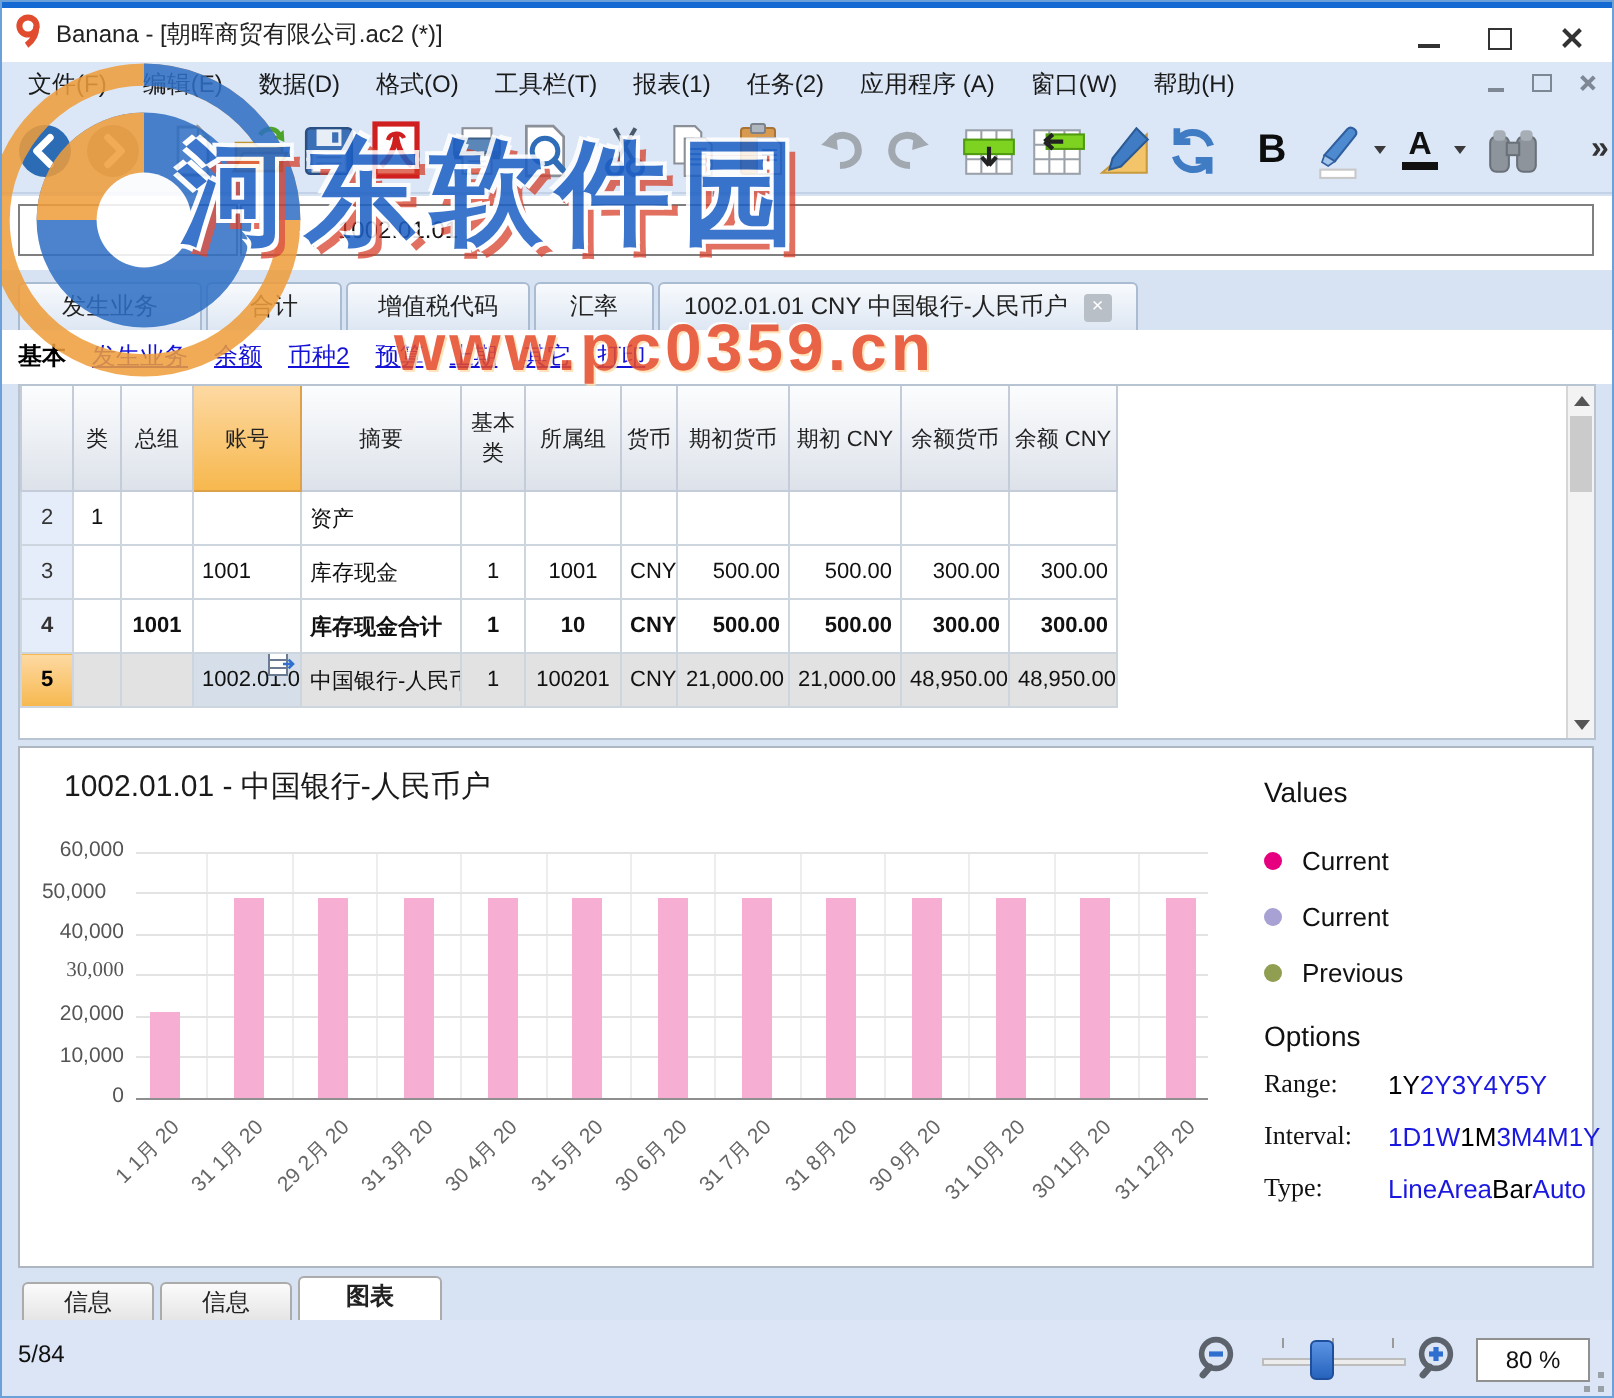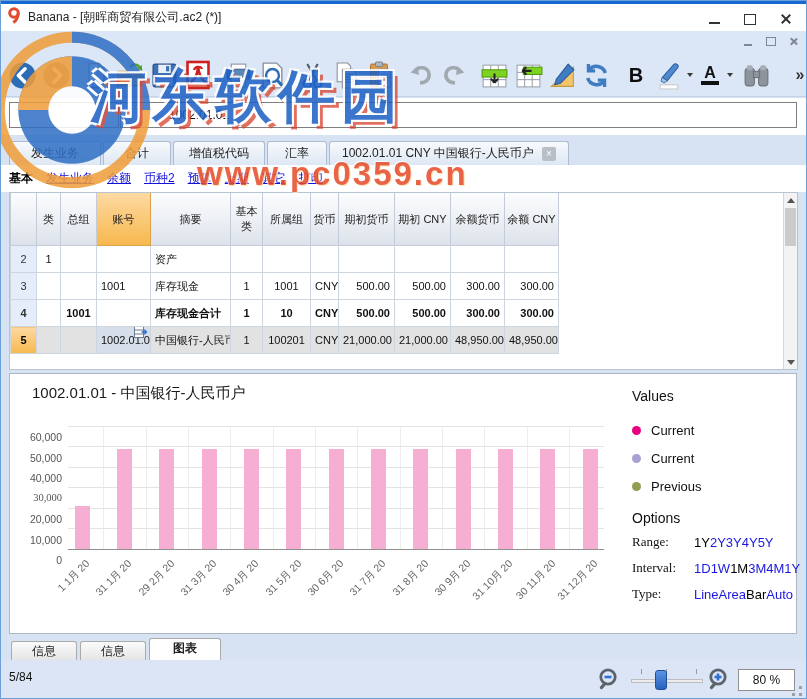--- a/index.html
+++ b/index.html
@@ -80,21 +80,21 @@
   .sb-thumb{position:absolute;top:15px;left:1px;right:1px;height:38px;background:#cbcbcb;}
 
   
   .chart-panel{position:absolute;left:8px;right:9px;top:372px;height:261px;background:#fff;border:1px solid #aeb6c2;box-sizing:border-box;}
   .chart-title{position:absolute;left:22px;top:10px;font-size:15px;color:#1a1a1a;}
   .plot{position:absolute;left:58px;top:52px;width:536px;height:123px;}
   .hline{position:absolute;left:0;right:0;height:1px;background:#e3e3e3;}
   .hline.base{background:#8f8f8f;}
   .vline{position:absolute;top:0;bottom:0;width:1px;background:#ededed;}
   .bar{position:absolute;bottom:0;width:15px;}
-  .ylab{position:absolute;left:-56px;width:50px;text-align:right;font-size:10.5px;color:#555;margin-top:12px;}
+  .ylab{position:absolute;left:-56px;width:50px;text-align:right;font-size:10.5px;color:#555;}
   .xlab{position:absolute;width:100px;text-align:right;transform:rotate(-45deg);transform-origin:100% 50%;font-size:10.5px;color:#666;white-space:nowrap;}
   .values-head{position:absolute;left:622px;top:14px;font-size:14px;color:#111;}
   .legend{position:absolute;left:622px;top:42px;}
   .litem{display:flex;align-items:center;gap:10px;height:28px;}
   .dot{width:9px;height:9px;border-radius:50%;display:block;}
   .llab{font-size:13px;color:#111;}
   .options-head{position:absolute;left:622px;top:136px;font-size:14px;color:#111;}
   .opts{position:absolute;left:622px;top:160px;font-size:13px;}
   .orow{display:flex;align-items:center;margin-bottom:10px;}
   .olab{display:inline-block;width:62px;color:#111;font-family:Liberation Serif, serif;}
@@ -144,20 +144,32 @@
       <span class="win-btn">
           <span class="g-max"></span>
         </span>
       <span class="win-btn">
           <span class="g-x"></span>
         </span>
     </div>
   </div>
 
   <div class="menubar">
+    <div id="menu-items" style="display:flex;">
+        <span class="menu-item">文件(F)</span>
+        <span class="menu-item">编辑(E)</span>
+        <span class="menu-item">数据(D)</span>
+        <span class="menu-item">格式(O)</span>
+        <span class="menu-item">工具栏(T)</span>
+        <span class="menu-item">报表(1)</span>
+        <span class="menu-item">任务(2)</span>
+        <span class="menu-item">应用程序 (A)</span>
+        <span class="menu-item">窗口(W)</span>
+        <span class="menu-item">帮助(H)</span>
+      </div>
     <div class="mdi">
       <span class="mdi-btn">
           <span class="m-min"></span>
         </span>
       <span class="mdi-btn">
           <span class="m-rest"></span>
         </span>
       <span class="mdi-btn">
           <span class="m-x"></span>
         </span>
@@ -546,21 +558,21 @@
         <span class="ylab" style="top: 116px;">0</span>
         <div class="hline" style="top: 102px;"></div>
         <span class="ylab" style="top: 95.5px;">10,000</span>
         <div class="hline" style="top: 81.5px;"></div>
         <span class="ylab" style="top: 75px;">20,000</span>
         <div class="hline" style="top: 61px;"></div>
         <span class="ylab" style="top: 54px; font-family: Liberation Serif, serif;">30,000</span>
         <div class="hline" style="top: 40.5px;"></div>
         <span class="ylab" style="top: 34px;">40,000</span>
         <div class="hline" style="top: 20px;"></div>
-        <span class="ylab" style="top: 13.5px;">50,000</span>
+        <span class="ylab" style="top: 13.5px; text-align: center;">50,000</span>
         <div class="hline" style="top: -0.5px;"></div>
         <span class="ylab" style="top: -7px;">60,000</span>
         <div class="bar" style="left: 6.5px; height: 43.05px; background: rgb(247, 174, 211);"></div>
         <div class="bar" style="left: 48.8333px; height: 100.347px; background: rgb(247, 174, 211);"></div>
         <div class="bar" style="left: 91.1667px; height: 100.347px; background: rgb(247, 174, 211);"></div>
         <div class="bar" style="left: 133.5px; height: 100.347px; background: rgb(247, 174, 211);"></div>
         <div class="bar" style="left: 175.833px; height: 100.347px; background: rgb(247, 174, 211);"></div>
         <div class="bar" style="left: 218.167px; height: 100.347px; background: rgb(247, 174, 211);"></div>
         <div class="bar" style="left: 260.5px; height: 100.347px; background: rgb(247, 174, 211);"></div>
         <div class="bar" style="left: 302.833px; height: 100.347px; background: rgb(247, 174, 211);"></div>

